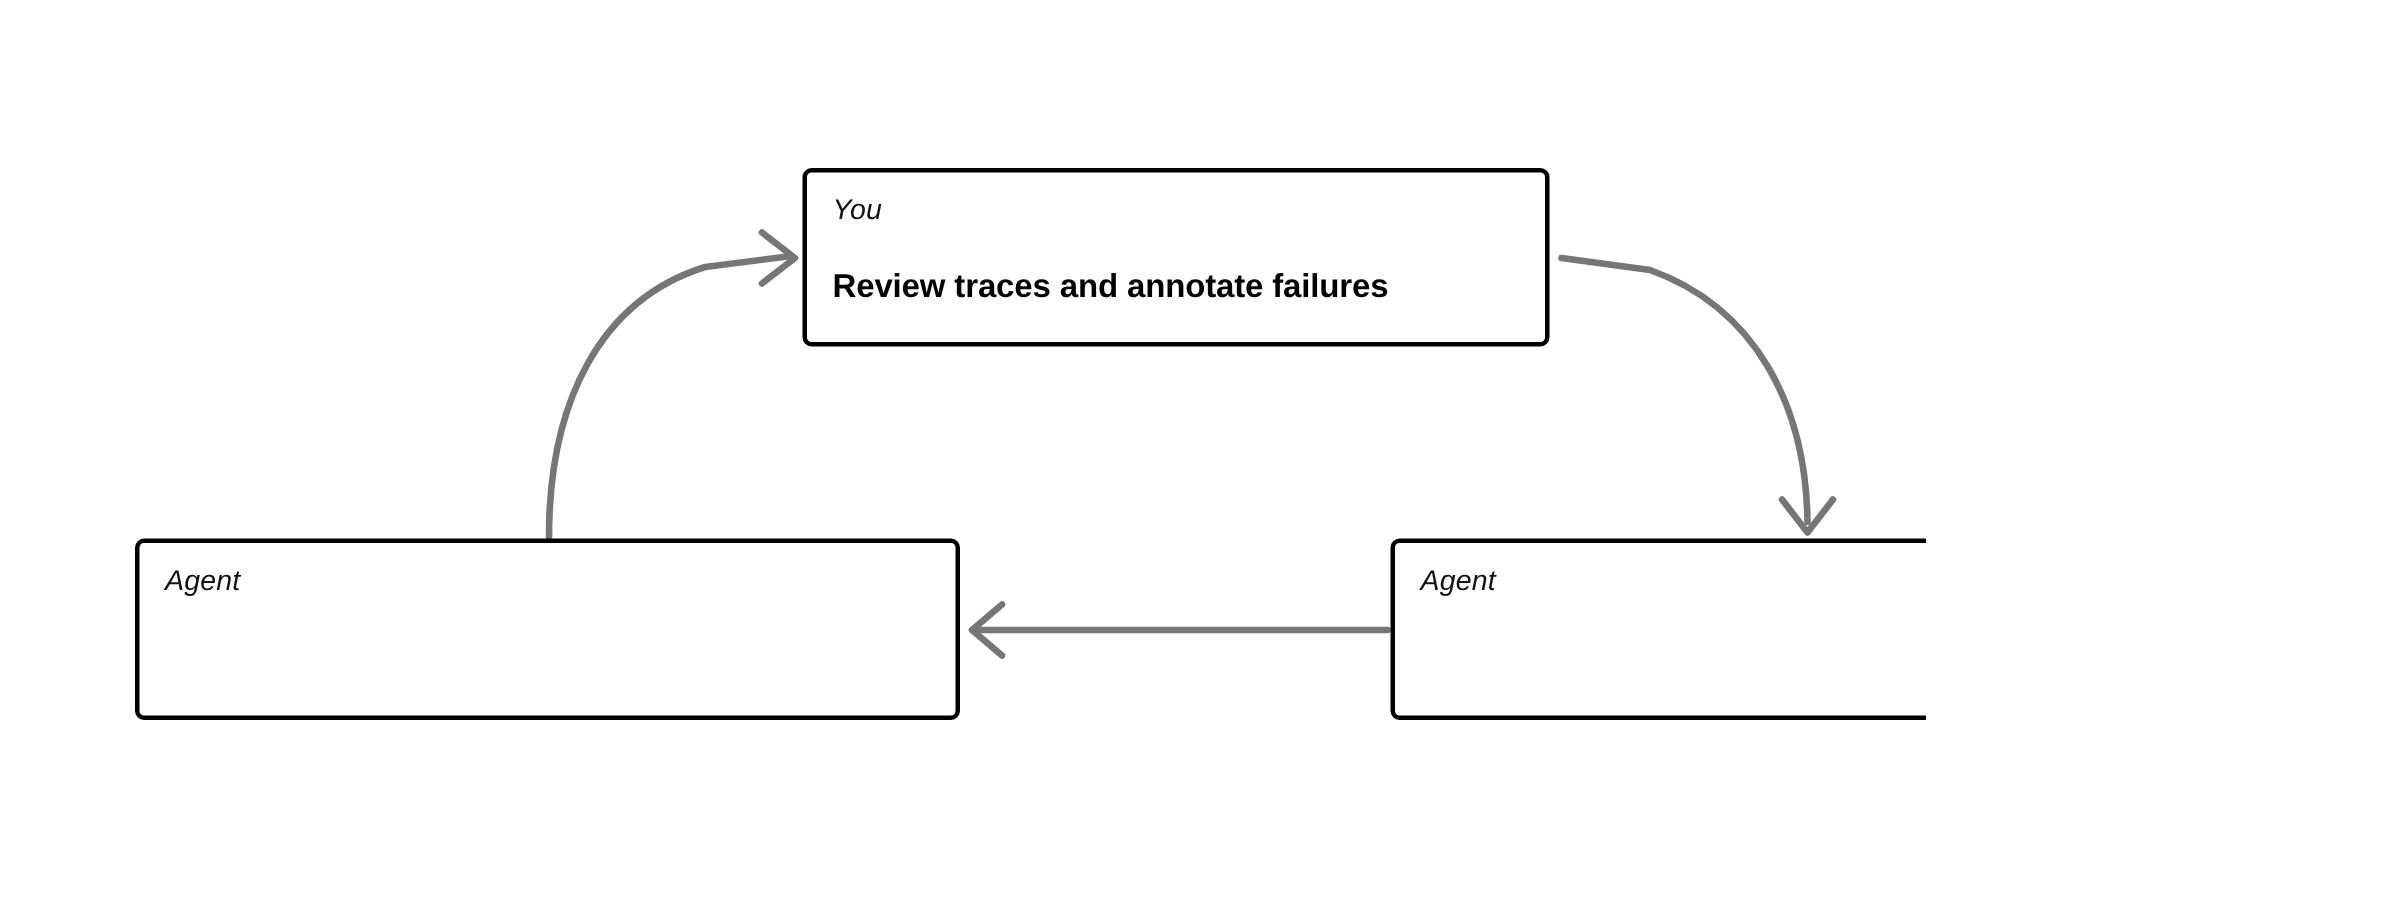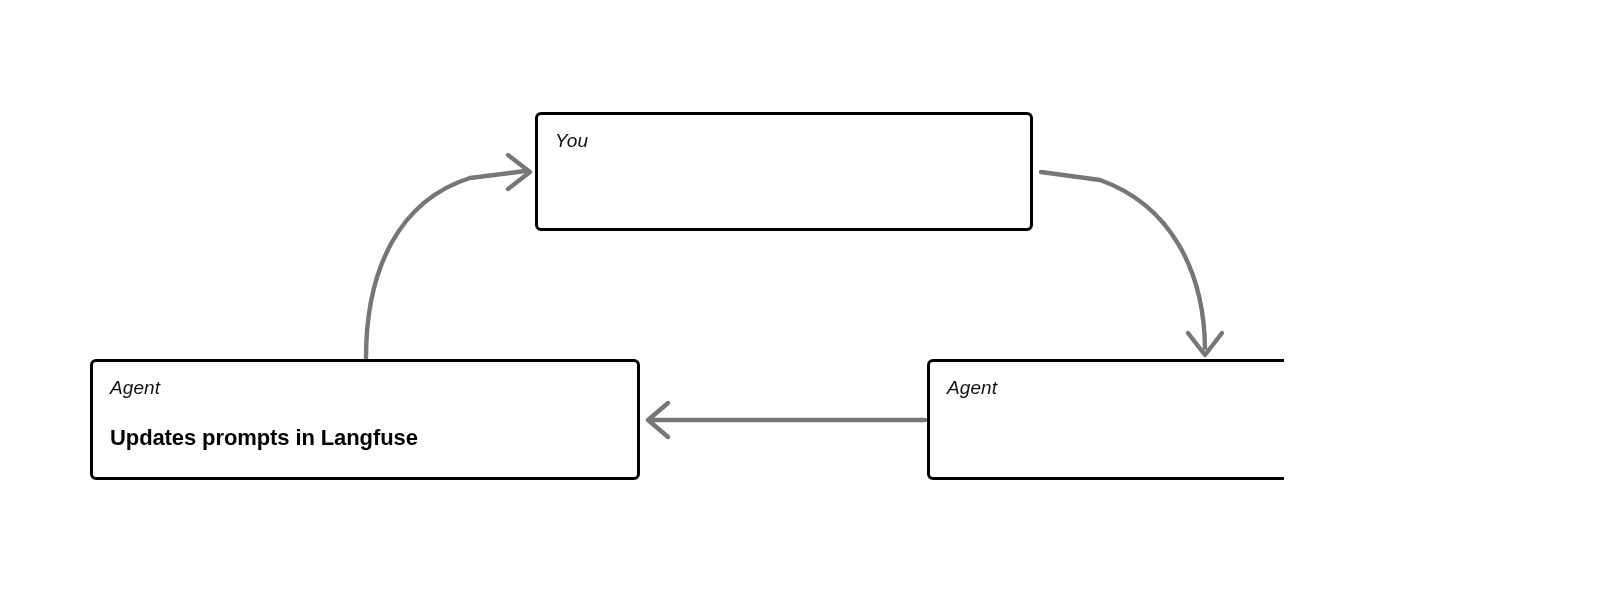--- a/index.html
+++ b/index.html
@@ -90,24 +90,24 @@
     </g>
 
     <g>
       <path d="M 925,420 L 653,420" fill="none" stroke="#767676" stroke-width="4.4" stroke-linecap="round" stroke-linejoin="round"></path>
       <path d="M 668,403 L 648,420 L 668,437" fill="none" stroke="#767676" stroke-width="4.4" stroke-linecap="round" stroke-linejoin="round"></path>
     </g>
   </svg>
 
   <div class="node" id="node-top">
     <div class="node-role">You</div>
+    <div class="node-title">Review traces and annotate failures</div>
   </div>
 
   <div class="node" id="node-bottom-left">
     <div class="node-role">Agent</div>
-    <div class="node-title">Updates prompts in Langfuse</div>
   </div>
 
   <div class="node" id="node-bottom-right">
     <div class="node-role">Agent</div>
   </div>
 
 </div>
 
 </body></html>

